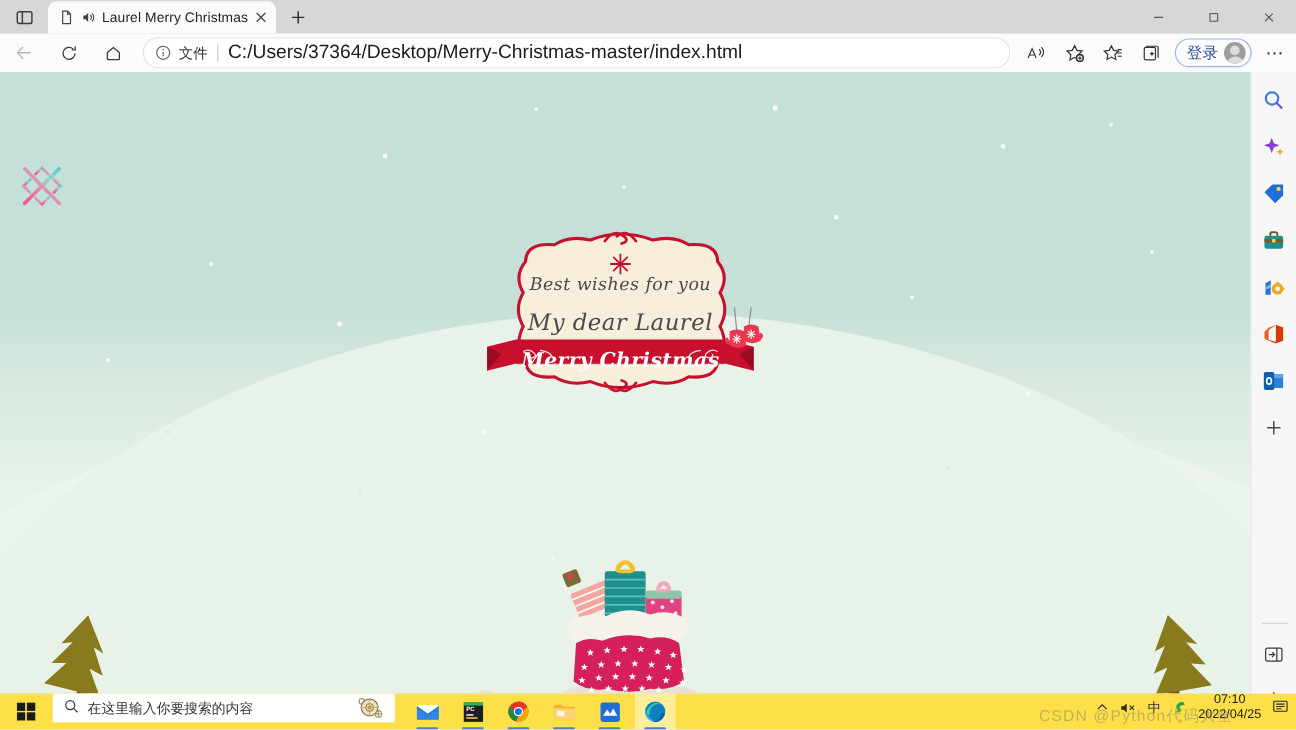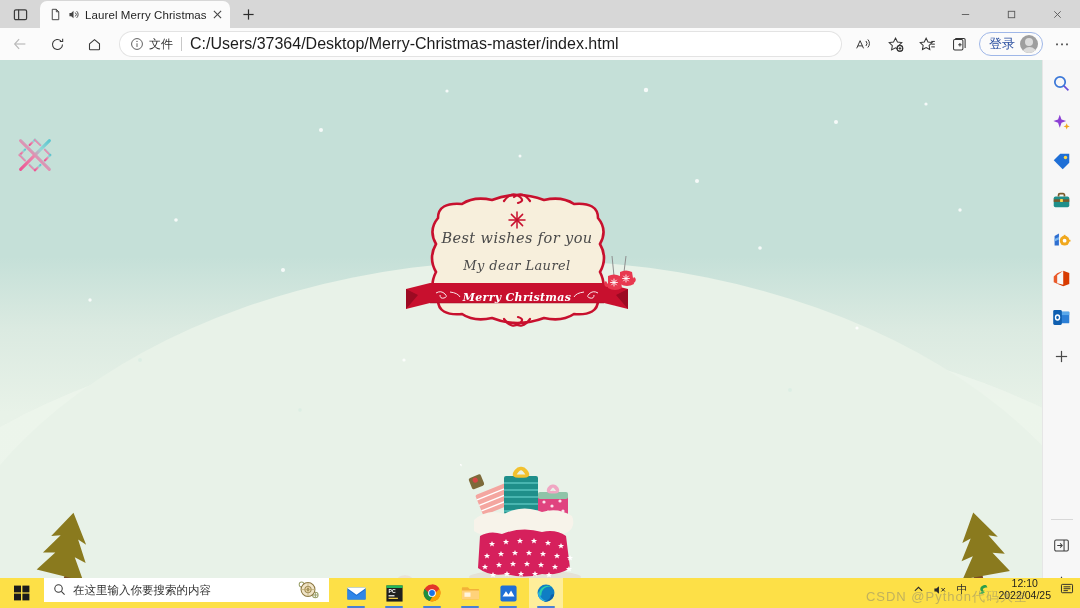--- a/index.html
+++ b/index.html
@@ -55,21 +55,20 @@
     width: 34px; height: 28px; display: flex; align-items: center; justify-content: center;
     color: #3a3a3a; margin-left: 3px;
   }
   .navicon.back { color: #b8b8b8; }
   .omnibox {
     flex: 1 1 auto; height: 26px; margin: 0 6px 0 8px;
     background: #ffffff; border-radius: 13px;
     display: flex; align-items: center; padding: 2px 10px;
     font-size: 12px; color: #1c1c1c;
     box-shadow: inset 0 0 0 1px #e3e3e3;
-    text-align: right;
   }
   .omnibox .infoicon { width: 15px; height: 15px; color: #5b5b5b; flex: 0 0 15px; margin-right: 5px; }
   .omnibox .scheme { font-size: 12px; color: #333; }
   .omnibox .divider { width:1px; height:14px; background:#c8c8c8; margin: 0 8px; }
   .omnibox .url { font-size: 16px; color: #1c1c1c; white-space: nowrap; overflow: hidden; }
   .navright { display: flex; align-items: center; gap: 2px; padding-right: 4px; }
   .navright .rb {
     width: 30px; height: 28px; display: flex; align-items: center; justify-content: center; color: #353535;
   }
   .signin {
@@ -106,24 +105,24 @@
   .bigflake { position: absolute; left: 8px; top: 68px; width: 54px; height: 54px; }
 
   
   .card { position: absolute; left: 404px; top: 128px; width: 226px; height: 150px; }
   .cardtext {
     position: absolute; left: 0; top: 0; width: 226px; height: 150px;
     display: flex; flex-direction: column; align-items: center;
     font-family: "DejaVu Serif", serif;
   }
   .cw1 { position:absolute; top: 42px; width: 100%; text-align:center; font-size: 14.5px; font-style: italic; color: #4a4a4a; letter-spacing: .4px;}
-  .cw2 { position:absolute; top: 70px; width: 100%; text-align:center; font-size: 13px; font-style: italic; color: #4a4a4a; letter-spacing: .4px;}
+  .cw2 { position:absolute; top: 70px; width: 100%; text-align:center; font-size: 19px; font-style: italic; color: #4a4a4a; letter-spacing: .4px;}
   .cw3 {
     position:absolute; top: 103px; width: 100%; text-align:center;
-    font-size: 11px; font-style: italic; font-weight: bold; color: #ffffff; letter-spacing: .3px;
+    font-size: 17px; font-style: italic; font-weight: bold; color: #ffffff; letter-spacing: .3px;
   }
 
   
   .sack { position: absolute; left: 460px; top: 404px; width: 130px; height: 130px; }
 
   
   .tree-l { position: absolute; left: 24px; top: 446px; width: 84px; height: 90px; }
   .tree-r { position: absolute; left: 938px; top: 446px; width: 84px; height: 90px; }
 
   
@@ -723,21 +722,21 @@
         </svg>
       </span>
       <span class="traybtn" style="font-size:11px;color:#2a2a2a">中</span>
       <span class="traybtn">
         <svg width="13" height="13" viewBox="0 0 14 14">
           <path d="M10.4 2.2c-3.4 0-5.8 2-5.8 4.6 0 1.6 1.2 2.6 2.6 2.6 1 0 1.8-0.4 2.2-1-1 0.2-2-0.2-2-1.2 0-1.4 1.6-2.4 3.4-2.4 0.6 0 1 0.06 1.4 0.2-0.4-1.6-1-2.8-1.8-2.8z" fill="#2a9d4a"></path>
           <path d="M3.2 11.4c2.8 0.8 5.6-0.2 6.8-2-1 0.4-2.4 0.4-3.4-0.2-1.4 1.2-2.6 1.8-3.4 2.2z" fill="#3cb85c"></path>
         </svg>
       </span>
       <span class="clock">
-        <div>12:10</div>
+        <div>07:10</div>
         <div>2022/04/25</div>
       </span>
       <span class="traybtn">
         <svg width="14" height="13" viewBox="0 0 16 15" fill="none" stroke="#2a2a2a" stroke-width="1.1">
           <rect x="1.6" y="1.6" width="12.8" height="9.6" rx="1"></rect>
           <line x1="4" y1="4.4" x2="12" y2="4.4"></line>
             <line x1="4" y1="6.6" x2="12" y2="6.6"></line>
             <line x1="4" y1="8.8" x2="9" y2="8.8"></line>
         </svg>
       </span>

